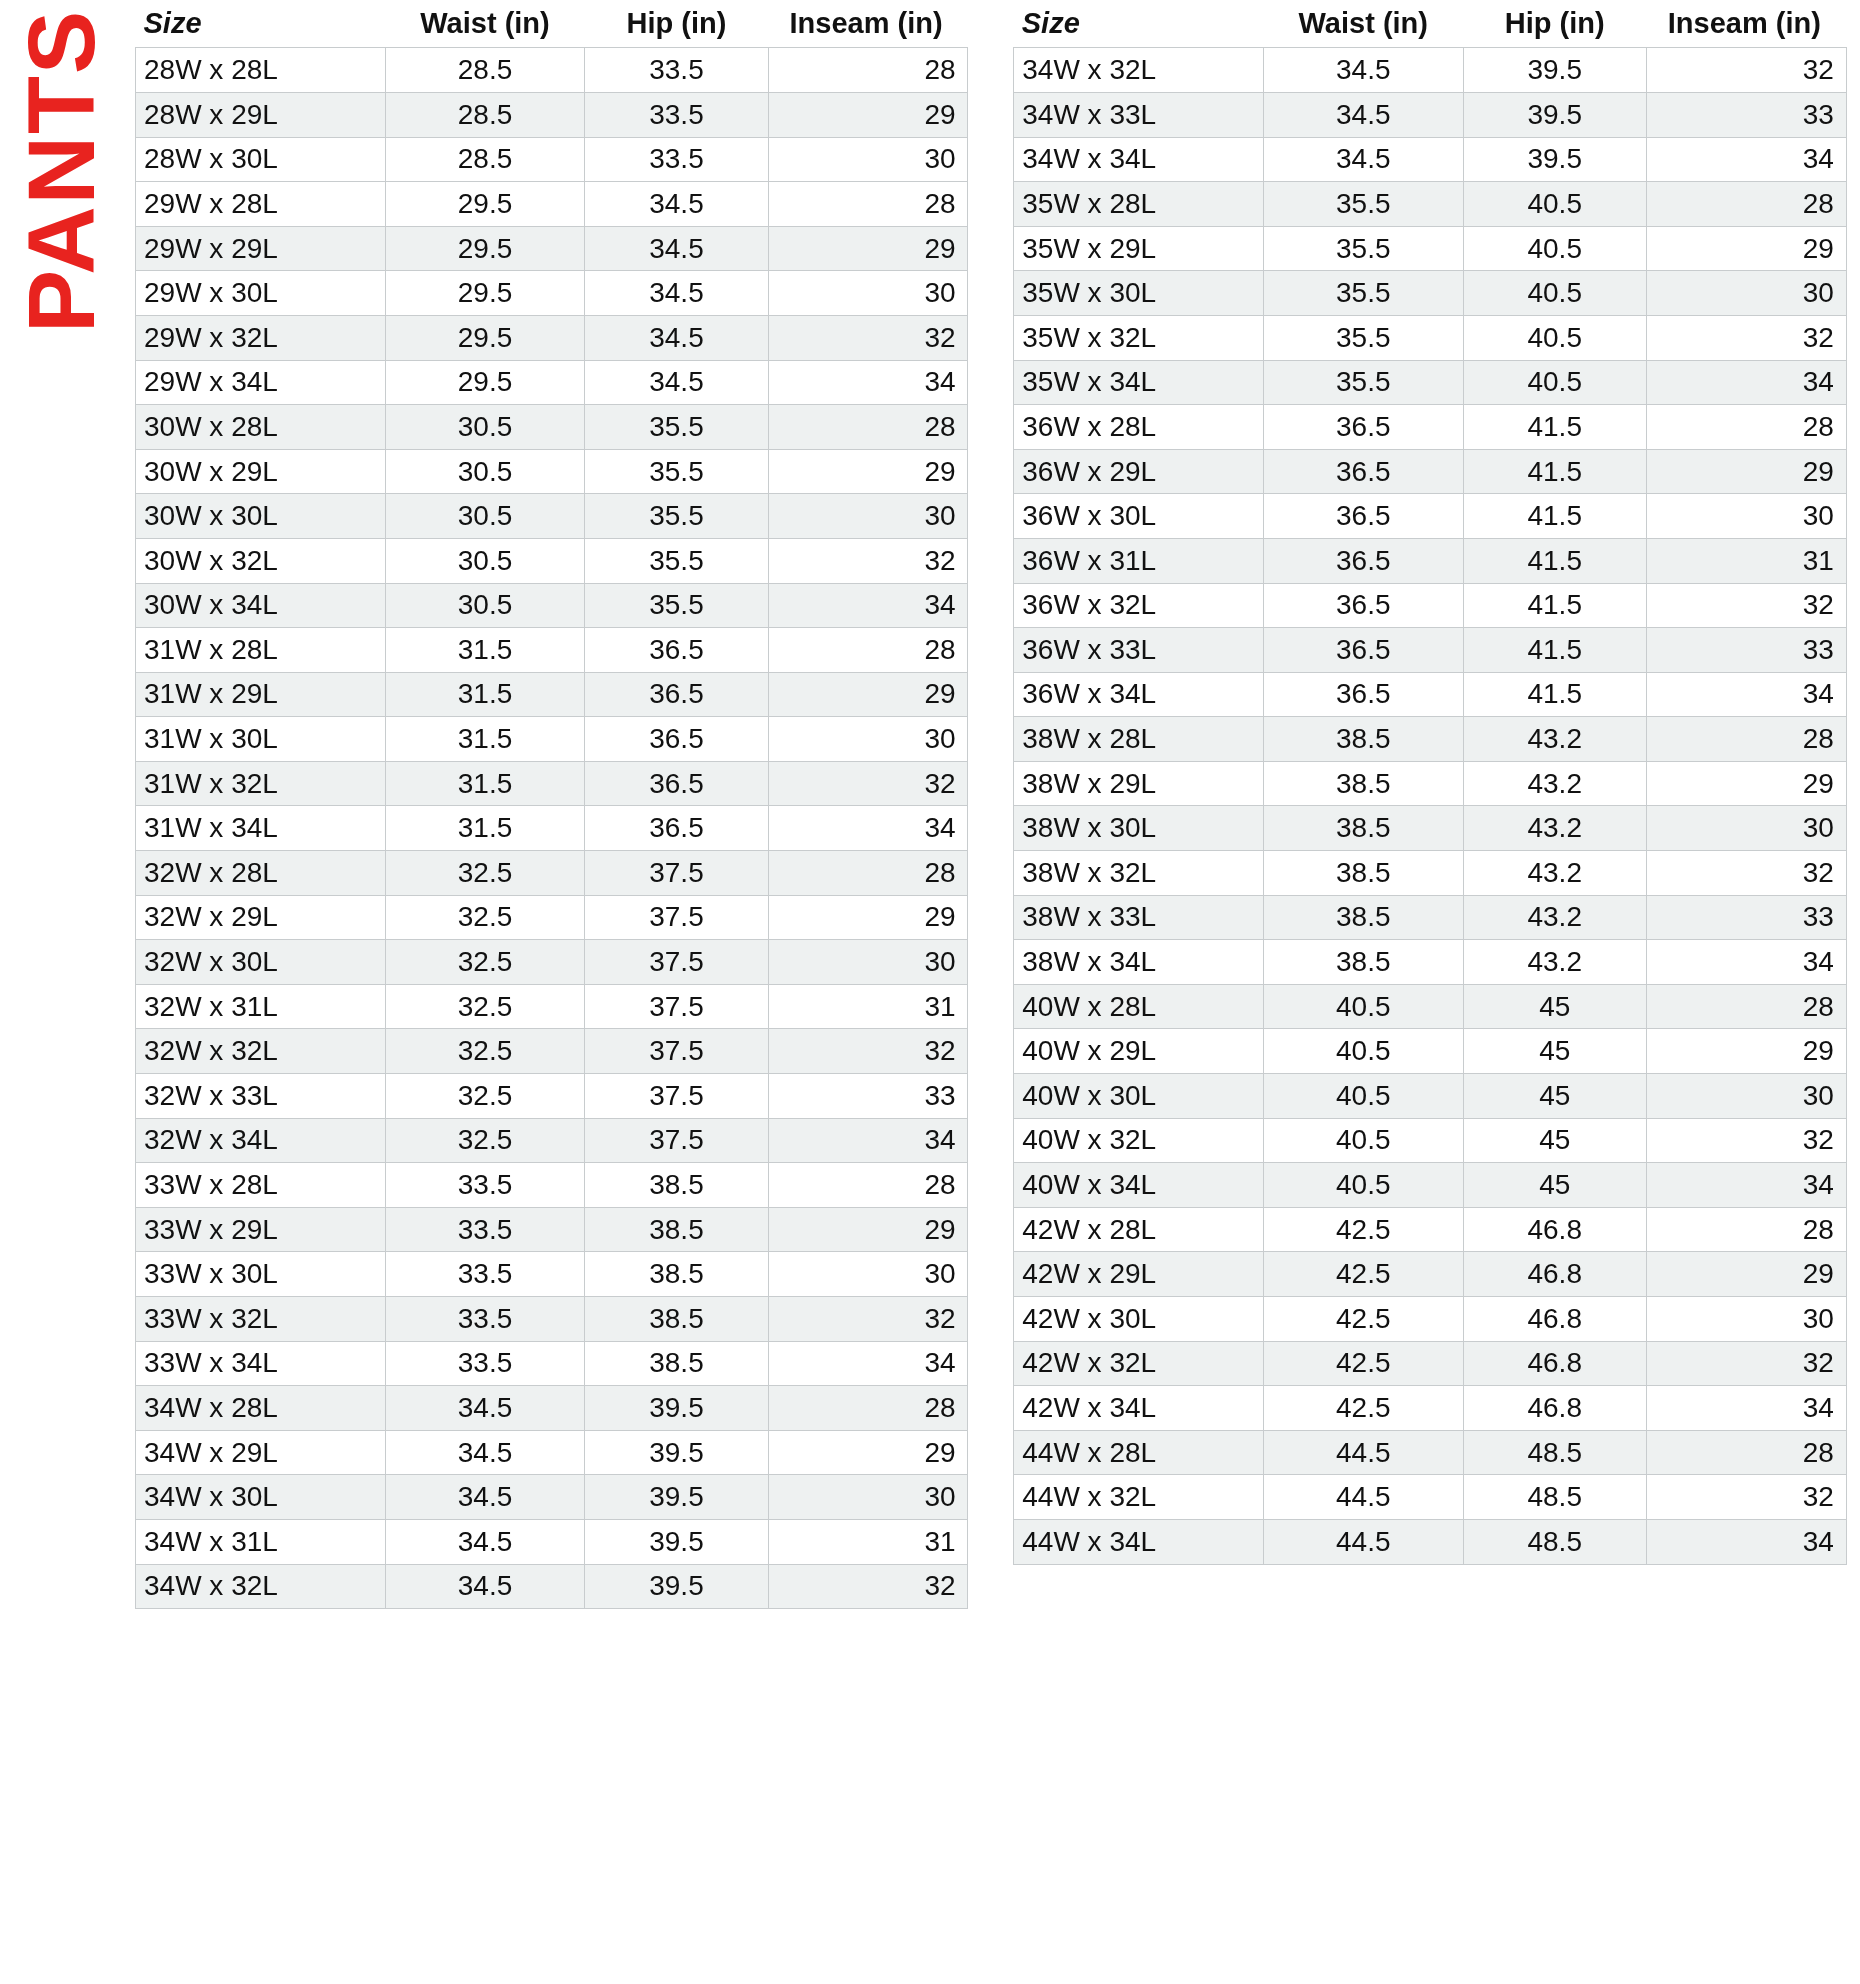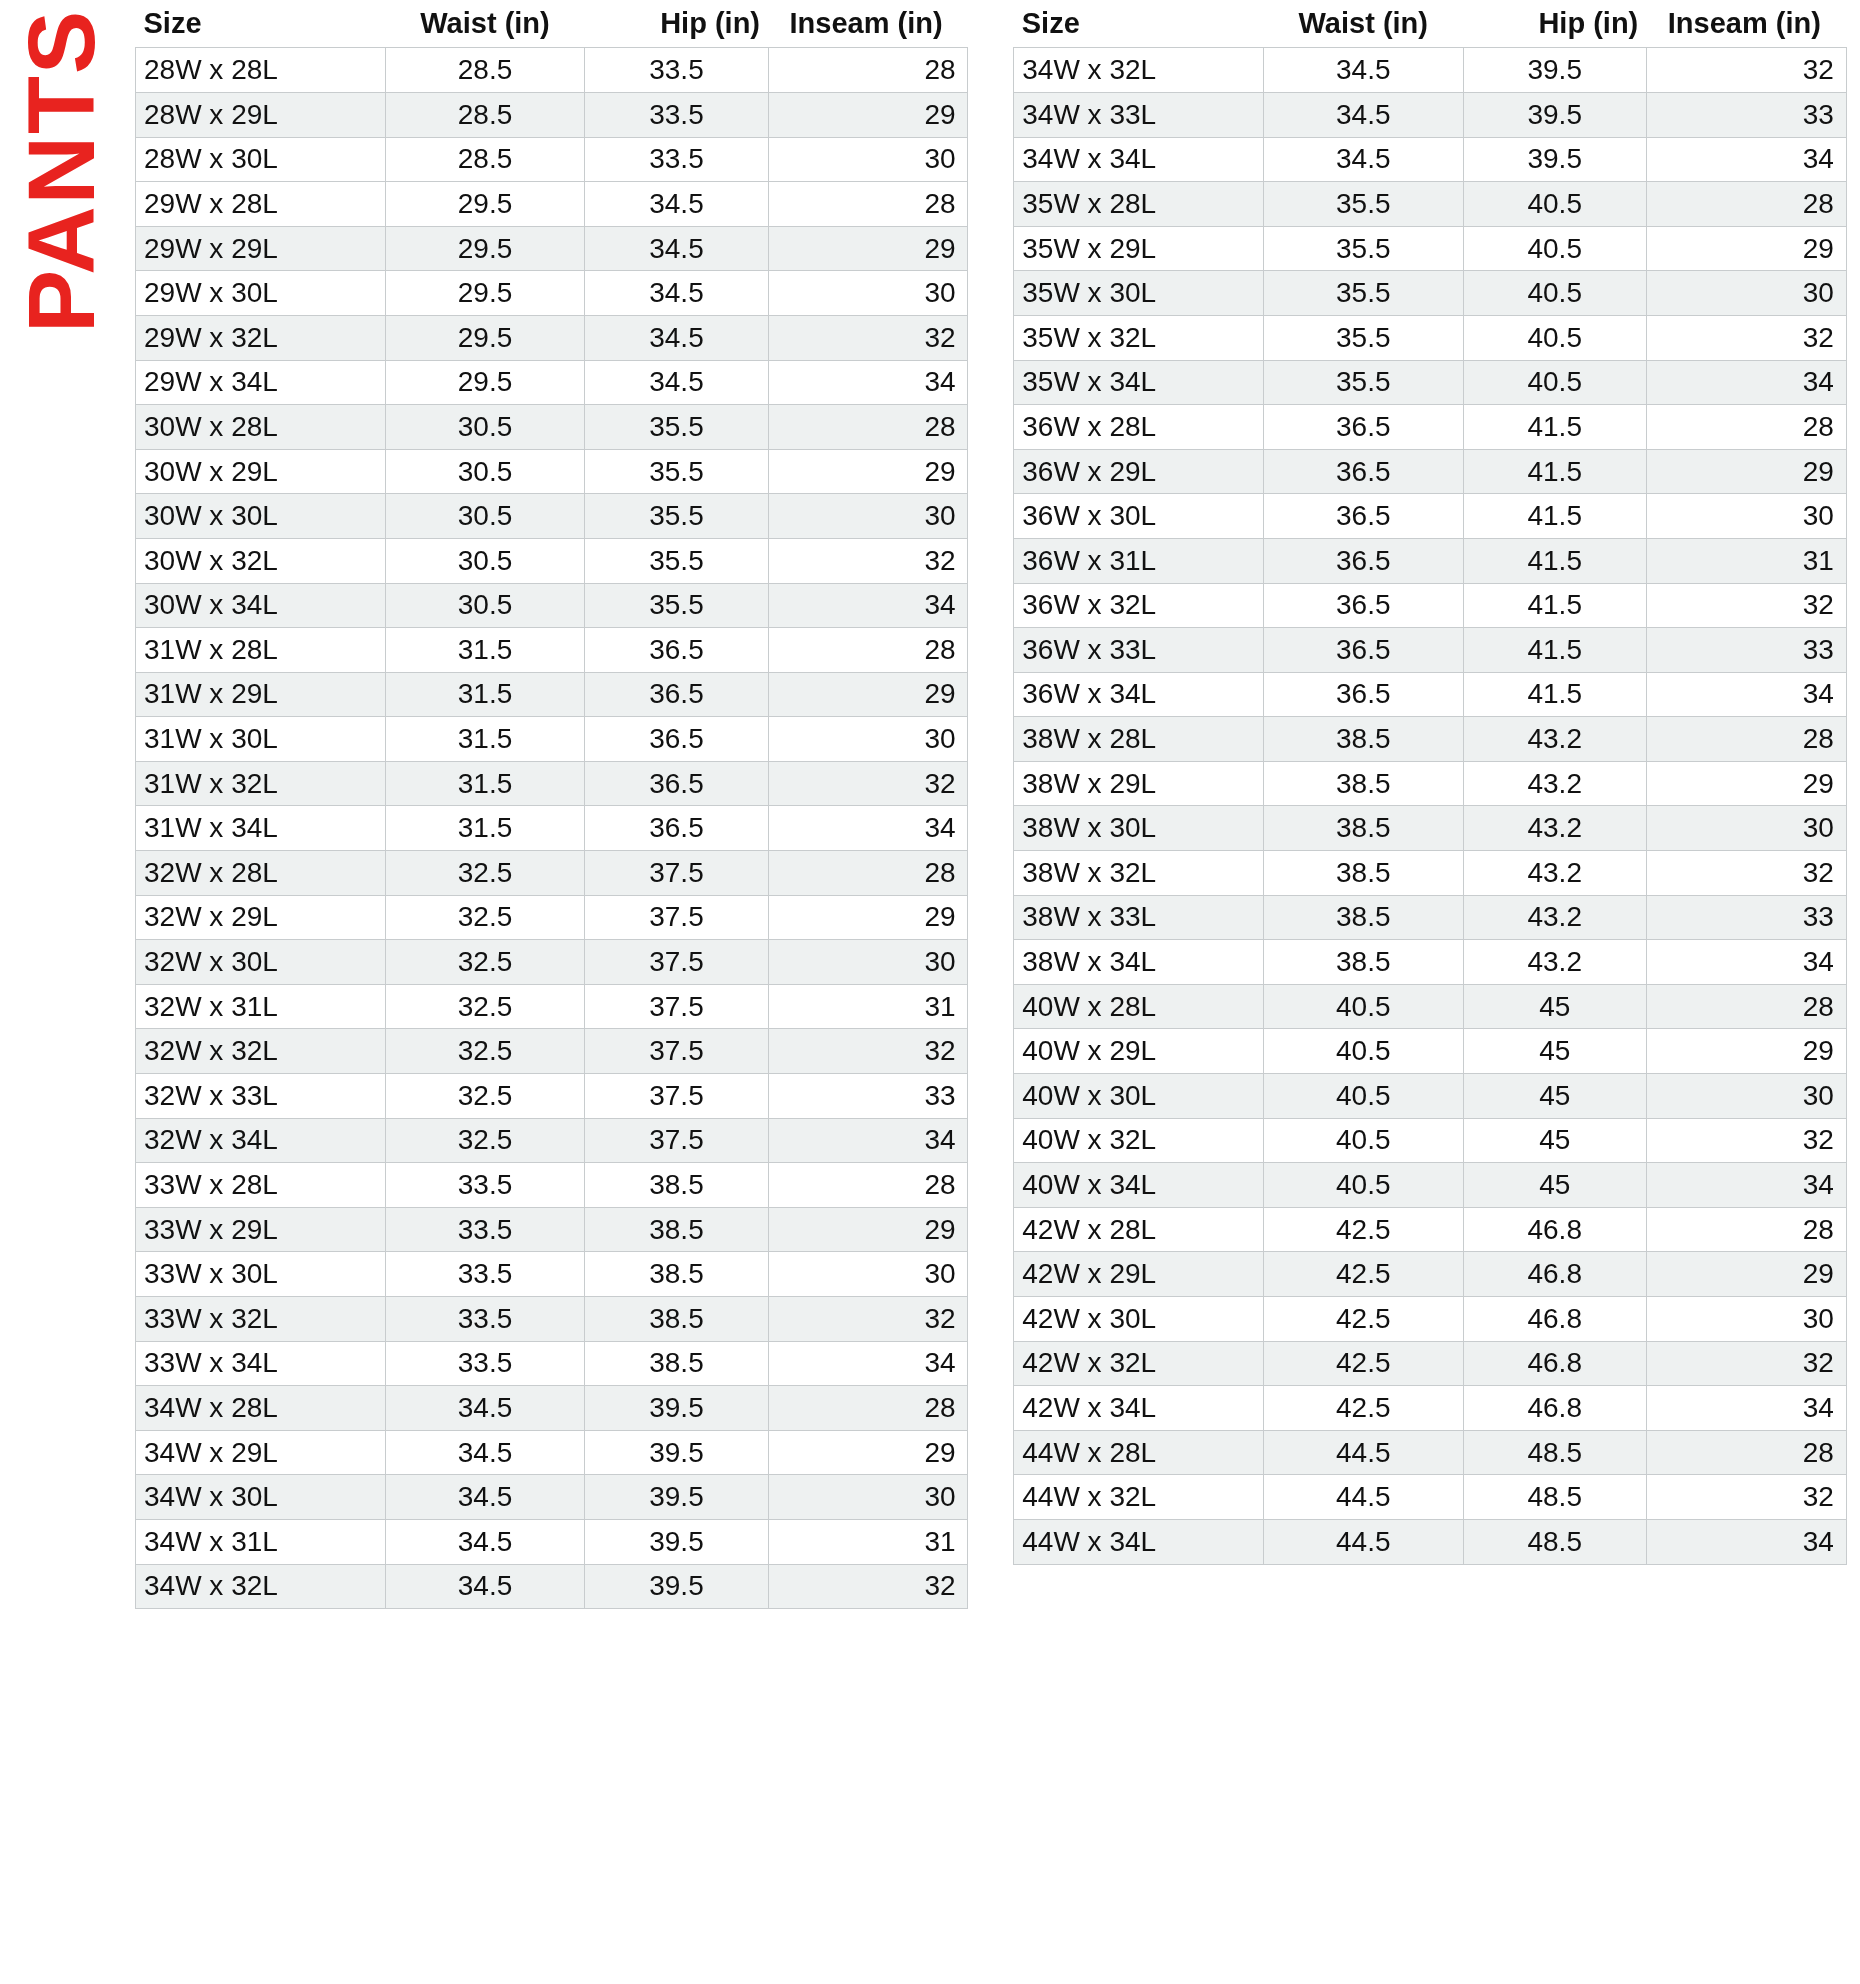--- a/index.html
+++ b/index.html
@@ -58,23 +58,23 @@
   }
   table.size-table th {
     font-weight: bold;
     font-size: 29px;
     padding: 2.7px 8px 7.2px 8px;
     color: #111;
     background: #ffffff;
     border: none;
     white-space: nowrap;
   }
-  table.size-table th.c-size { text-align: left; }
+  table.size-table th.c-size { text-align: left; font-style: italic; }
   table.size-table th.c-waist { }
-  table.size-table th.c-hip { text-align: right; }
+  table.size-table th.c-hip { text-align: center; }
   table.size-table th.c-inseam { text-align: center; padding-right: 11.7px;}
   table.size-table td {
     border: 0.9px solid #c8ccce;
     padding: 5.8px 8px;
     color: #111;
     height: 31.5px;
     box-sizing: border-box;
     white-space: nowrap;
   }
   table.size-table td.c-size { text-align: left; }

